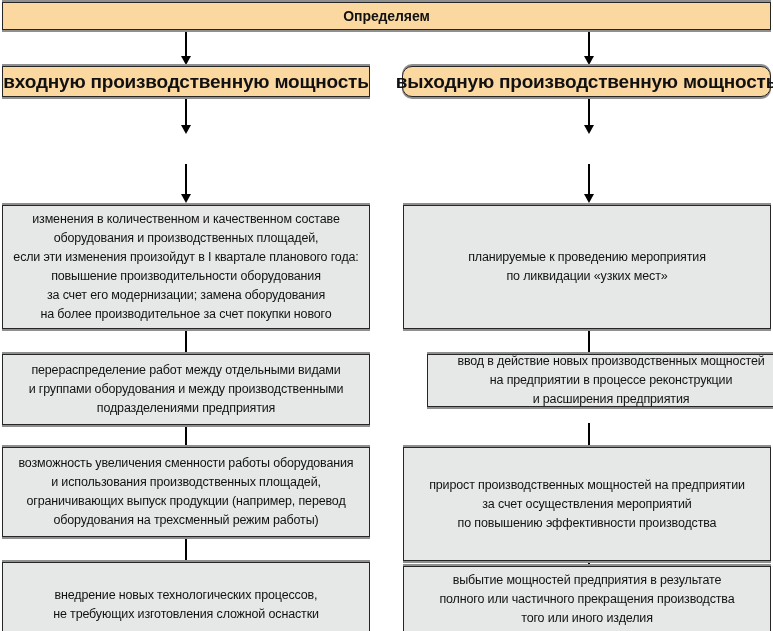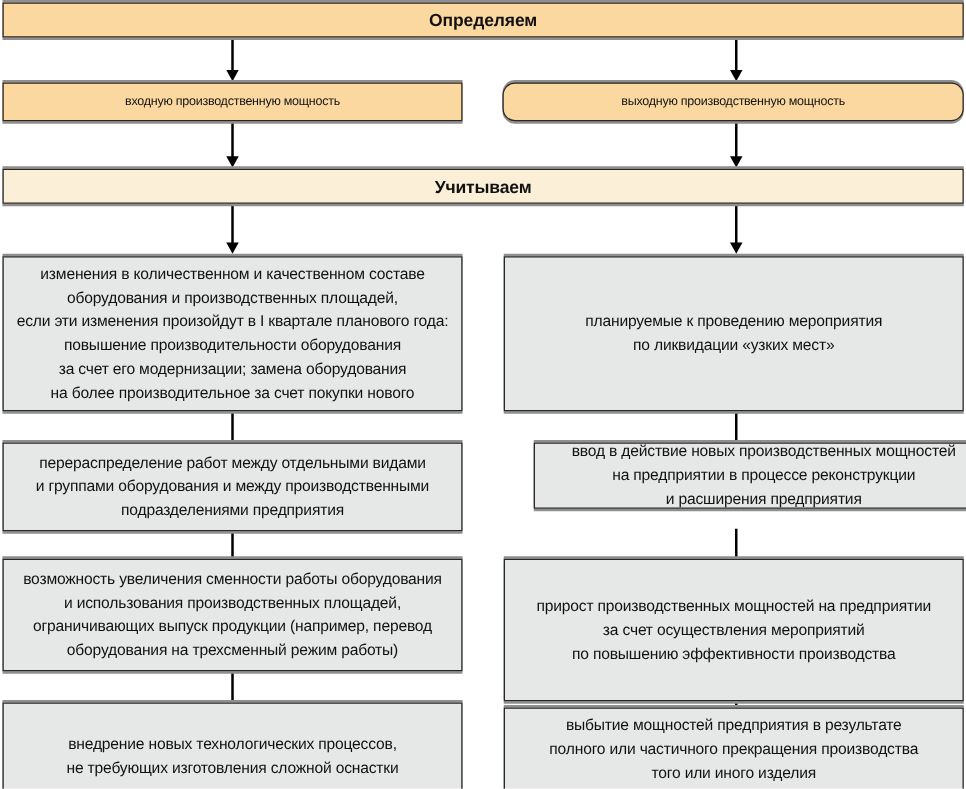--- a/index.html
+++ b/index.html
@@ -11,21 +11,21 @@
     position:absolute;box-sizing:border-box;
     border:1px solid #262626;
     box-shadow:0 -2px 0 #8f8f8f,0 2px 0 #8f8f8f;
     display:flex;flex-direction:column;justify-content:center;align-items:center;
     text-align:center;
   }
   .orange{background:#fcd8a1;}
   .cream{background:#fbefd8;}
   .gray{background:#e6e7e7;}
   .bar-title{font-weight:bold;font-size:14px;letter-spacing:-0.1px;}
-  .box-title{font-weight:normal;font-size:10px;letter-spacing:-0.2px;white-space:nowrap;}
+  .box-title{font-weight:bold;font-size:19px;letter-spacing:-0.2px;white-space:nowrap;}
   .note{font-size:12.5px;line-height:19px;letter-spacing:-0.15px;}
   .note div{white-space:nowrap;}
   .vline{position:absolute;width:2px;background:#000;}
   .ahead{
     position:absolute;width:0;height:0;
     border-left:5px solid transparent;border-right:5px solid transparent;
     border-top:9px solid #000;
   }
 </style>
 </head>
@@ -57,23 +57,20 @@
     <span class="bar-title">Определяем</span>
   </div>
 
   <div class="box orange" style="left:2px;top:66px;width:368px;height:31px;">
     <span class="box-title">входную производственную мощность</span>
   </div>
   <div class="box orange" style="left:402px;top:66px;width:369px;height:31px;border-radius:10px;">
     <span class="box-title">выходную производственную мощность</span>
   </div>
 
-  <div class="box cream" style="left:2px;top:135px;width:769px;height:28px;">
-    <span class="bar-title">Учитываем</span>
-  </div>
 
   <div class="box gray note" style="left:2px;top:205px;width:368px;height:124px;">
     <div>изменения в количественном и качественном составе</div>
     <div>оборудования и производственных площадей,</div>
     <div>если эти изменения произойдут в I квартале планового года:</div>
     <div>повышение производительности оборудования</div>
     <div>за счет его модернизации; замена оборудования</div>
     <div>на более производительное за счет покупки нового</div>
   </div>
 

